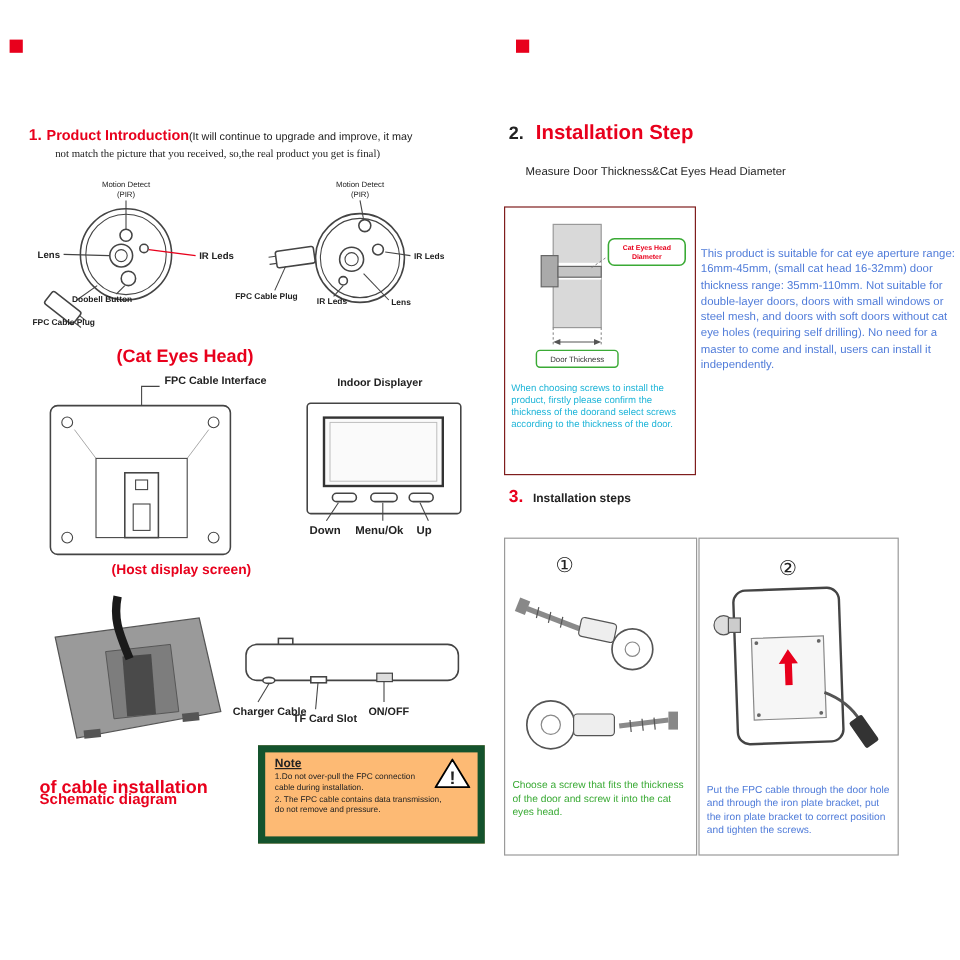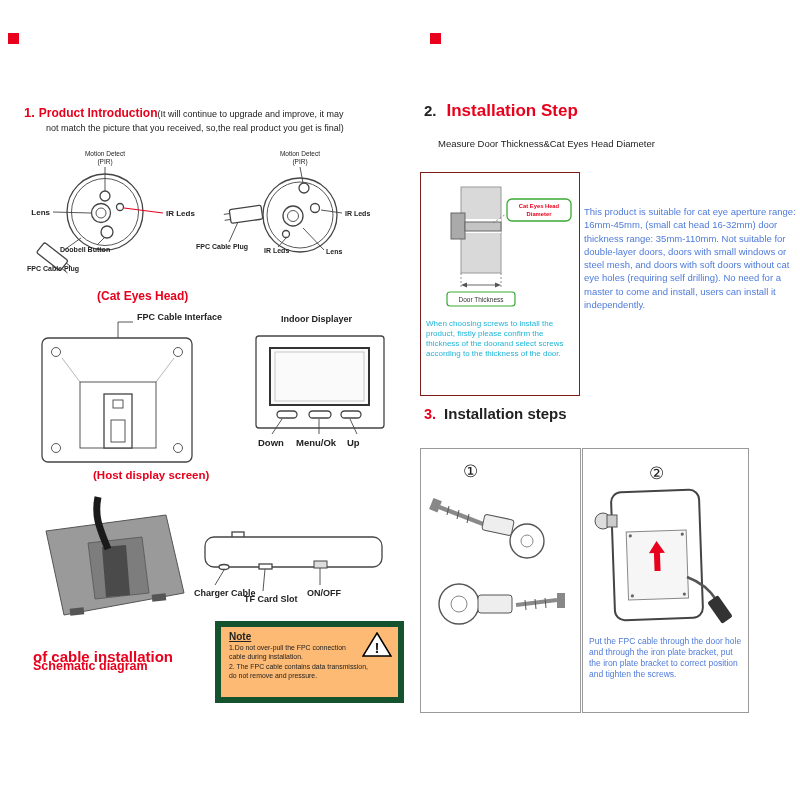--- a/index.html
+++ b/index.html
@@ -3,43 +3,43 @@
 <meta charset="utf-8">
 <style>
   html,body{margin:0;padding:0;background:#fff;}
   .page{position:relative;width:800px;height:800px;background:#fff;overflow:hidden;
         font-family:"Liberation Sans",sans-serif;color:#222;}
   .abs{position:absolute;}
   .red-sq{position:absolute;width:11px;height:11px;background:#e8001c;}
   .s1-head{left:24px;top:104px;width:390px;font-size:9px;line-height:1.35;}
   .s1-num{color:#e8001c;font-weight:bold;font-size:13px;margin-right:4px;}
   .s1-title{color:#e8001c;font-weight:bold;font-size:12px;}
-  .s1-sub2{margin-left:22px;}
+  .s1-sub2{margin-left:22px;font-family:Liberation Serif, serif;}
   .caption{color:#e8001c;font-weight:bold;}
   svg text{font-family:"Liberation Sans",sans-serif;fill:#222;}
   svg .lbl{font-size:7px;font-weight:bold;}
   svg .lbl8{font-size:8px;font-weight:bold;}
   svg .tiny{font-size:6.5px;}
   svg .ln{stroke:#444;stroke-width:0.9;fill:none;}
   svg .shape{stroke:#444;fill:#fff;stroke-width:1.3;}
   .flabel{font-size:9px;font-weight:bold;}
   .note-box{left:215px;top:621px;width:177px;height:70px;background:#fdba74;border:6px solid #14532d;}
   .note-title{margin:4px 0 1px 8px;font-size:10px;font-weight:bold;text-decoration:underline;}
   .note-line{margin-left:8px;font-size:6.9px;line-height:1.35;}
   .h2-num{font-size:15px;font-weight:bold;color:#222;}
   .h2-title{font-size:17px;font-weight:bold;color:#e8001c;margin-left:10px;}
   .h2-sub{font-size:9.5px;color:#222;}
   .measure-box{left:420px;top:172px;width:158px;height:222px;border:1px solid #7f1d1d;}
   .cyan-text{position:absolute;left:5px;top:146px;width:148px;font-size:8px;line-height:1.25;color:#1fb5d8;}
   .blue-par{left:584px;top:205px;width:212px;font-size:9.5px;line-height:1.4;color:#4f7bd9;}
   .h3-num{font-size:14.5px;font-weight:bold;color:#e8001c;}
-  .h3-title{font-size:15px;font-weight:bold;color:#222;margin-left:8px;text-align:center;}
+  .h3-title{font-size:10px;font-weight:bold;color:#222;margin-left:8px;text-align:center;}
   .step-box{border:1px solid #9a9a9a;background:#fff;}
   .step-text-green{position:absolute;left:6px;top:200px;width:148px;font-size:8.5px;line-height:1.3;color:#3aaa35;}
-  .step-text-blue{position:absolute;left:6px;top:187px;width:153px;font-size:8.5px;line-height:1.3;color:#4f7bd9;}
+  .step-text-blue{position:absolute;left:6px;top:204px;width:153px;font-size:8.5px;line-height:1.3;color:#4f7bd9;}
 </style>
 </head>
 <body>
 
 <div class="page">
 
   <div class="red-sq" style="left:8px;top:33px;"></div>
   <div class="red-sq" style="left:430px;top:33px;"></div>
 
   <div class="abs s1-head">
@@ -95,21 +95,21 @@
       <g transform="rotate(-8 248 74)">
         <rect x="230" y="67" width="32" height="14" rx="2" class="shape"></rect>
         <line x1="224" y1="71" x2="230" y2="71" class="ln"></line>
         <line x1="224" y1="77" x2="230" y2="77" class="ln"></line>
       </g>
       <line x1="238" y1="82" x2="229" y2="102" class="ln"></line>
       <text x="196" y="109" class="lbl">FPC Cable Plug</text>
     </g>
   </svg>
 
-  <div class="abs caption" style="left:97px;top:289px;font-size:12px;">(Cat Eyes Head)</div>
+  <div class="abs caption" style="left:97px;top:289px;font-size:15px;">(Cat Eyes Head)</div>
 
   <div class="abs flabel" style="left:137px;top:312px;">FPC Cable Interface</div>
   <div class="abs flabel" style="left:281px;top:314px;">Indoor Displayer</div>
 
   <svg class="abs" style="left:0;top:308px;" width="420" height="162" viewBox="0 0 420 162">
 
     <g>
       <polyline points="133,14 118,14 118,88" class="ln"></polyline>
       <polygon points="115,86 121,86 118,93" fill="#444"></polygon>
       <rect x="42" y="30" width="150" height="124" rx="6" class="shape" stroke-width="1.8"></rect>
@@ -233,20 +233,21 @@
         <circle cx="38" cy="155" r="20" fill="#fff" stroke="#555" stroke-width="1.4"></circle>
         <circle cx="38" cy="155" r="8" fill="none" stroke="#888"></circle>
         <rect x="57" y="146" width="34" height="18" rx="3" fill="#eee" stroke="#555"></rect>
         <line x1="95" y1="156" x2="136" y2="151" stroke="#8a8a8a" stroke-width="4"></line>
         <line x1="104" y1="151" x2="105" y2="161" stroke="#555" stroke-width="1"></line>
         <line x1="114" y1="150" x2="115" y2="160" stroke="#555" stroke-width="1"></line>
         <line x1="124" y1="149" x2="125" y2="159" stroke="#555" stroke-width="1"></line>
         <rect x="136" y="144" width="8" height="15" fill="#888"></rect>
       </g>
     </svg>
+    <div class="step-text-green">Choose a screw that fits the thickness of the door and screw it into the cat eyes head.</div>
   </div>
 
   <div class="abs step-box" style="left:582px;top:448px;width:165px;height:263px;">
     <svg width="165" height="196" viewBox="0 0 165 196">
       <text x="66" y="30" style="font-size:17px;">②</text>
       <g transform="rotate(-2 74 106)">
         <rect x="30" y="42" width="88" height="128" rx="10" fill="#fff" stroke="#444" stroke-width="2"></rect>
         <rect x="44" y="82" width="60" height="68" fill="#f6f6f6" stroke="#888"></rect>
         <circle cx="48" cy="86" r="1.6" fill="#666"></circle>
         <circle cx="100" cy="86" r="1.6" fill="#666"></circle>

